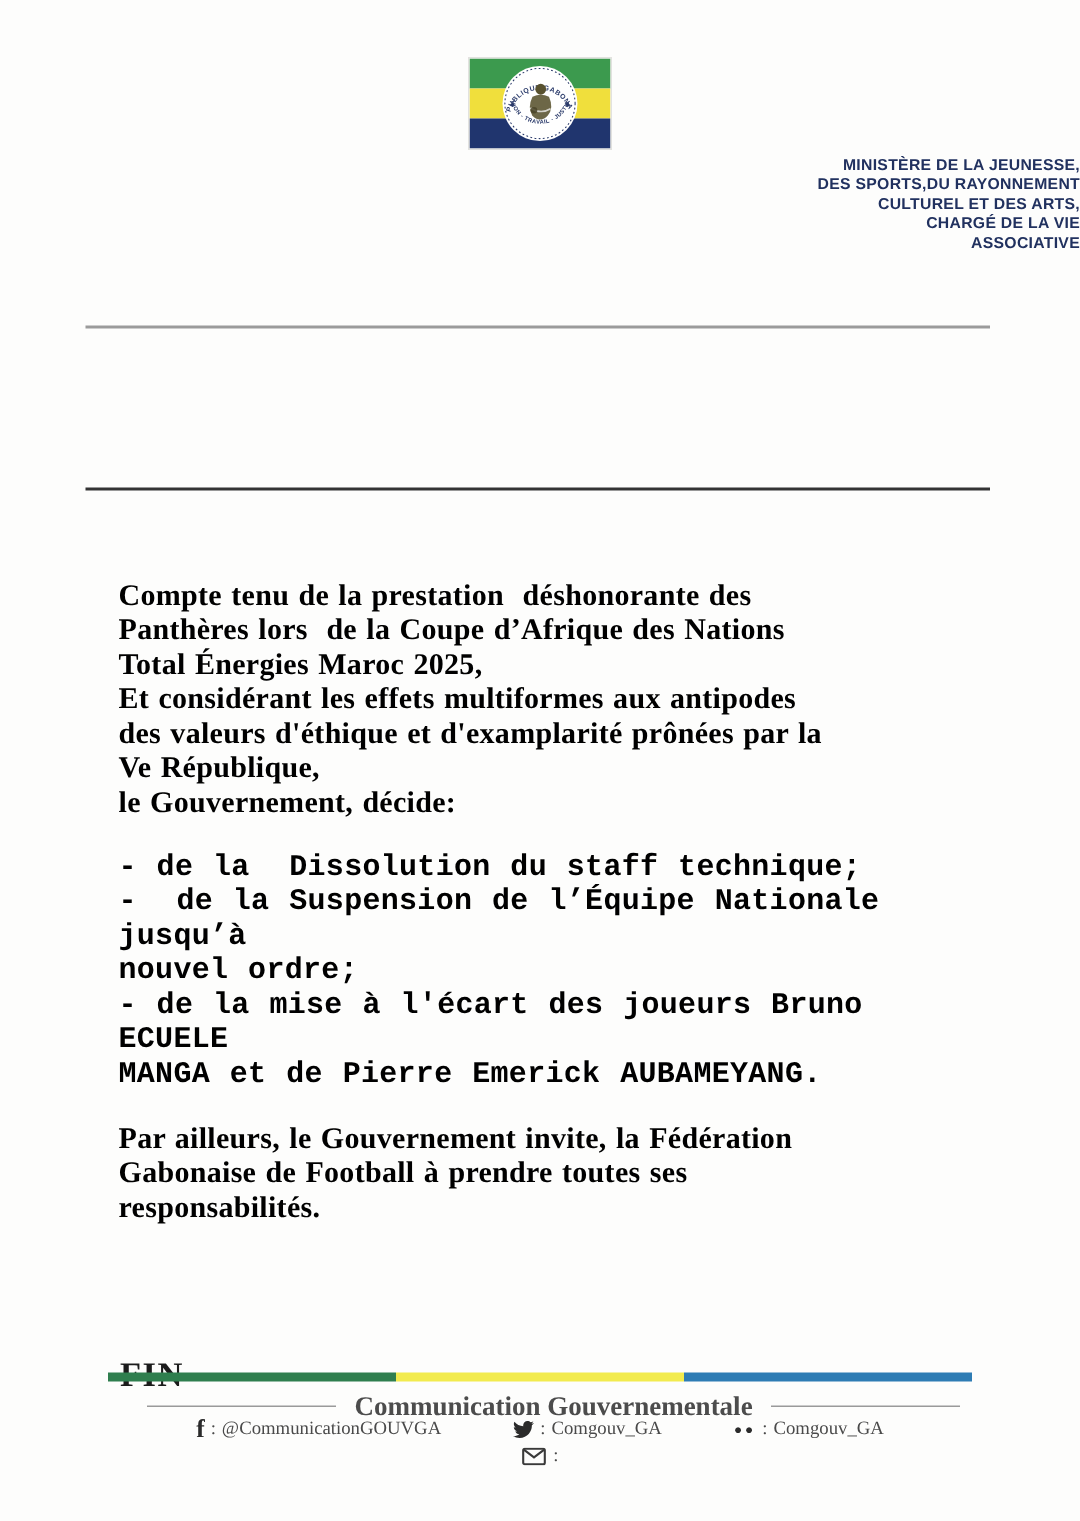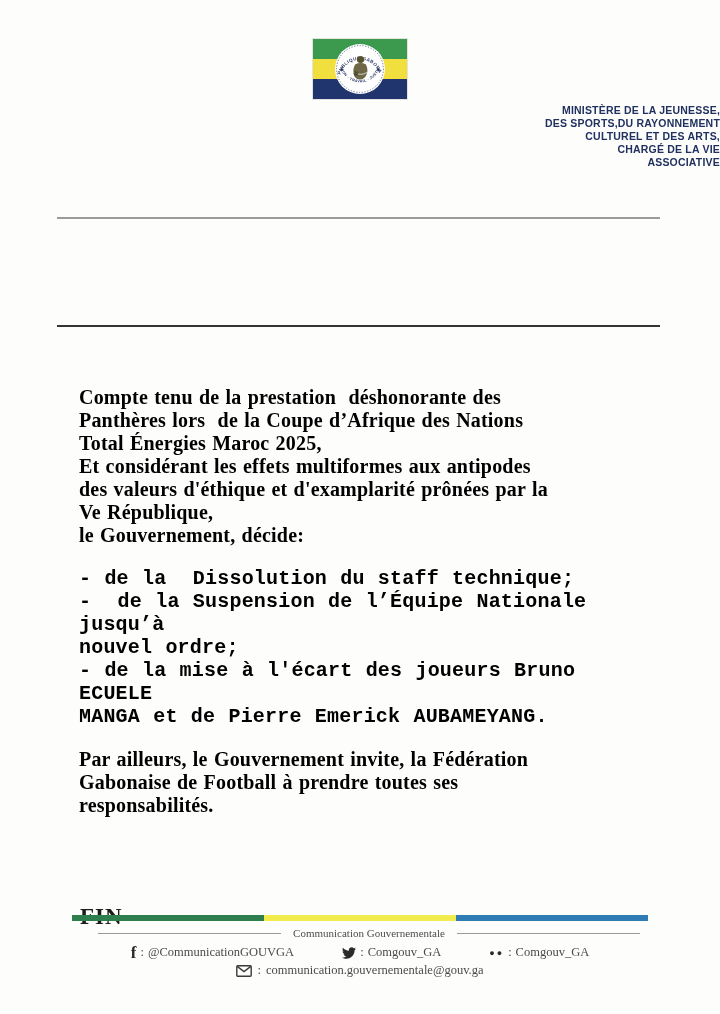--- a/index.html
+++ b/index.html
@@ -67,21 +67,21 @@
     display:flex;
   }
   .tricolor .seg { flex:1; height:100%; }
   .footer-label-row {
     position:absolute; top:927px; left:98px; right:80px;
     display:flex; align-items:center;
   }
   .footer-label-row .dash { flex:1; height:1px; background:#9a9a9a; }
   .footer-label {
     padding:0 12px;
-    font-size:11px; font-weight:normal; color:#4c4c4c;
+    font-size:18px; font-weight:bold; color:#4c4c4c;
     white-space:nowrap;
   }
   .social-row {
     position:absolute; top:944px; left:0; right:0;
     display:flex; justify-content:center; align-items:center; gap:48px;
     font-size:12.5px; color:#4a4a4a;
   }
   .social-item { display:flex; align-items:center; gap:4px; white-space:nowrap; }
   .fb-glyph {
     font-family:"Liberation Serif",serif;
@@ -188,16 +188,15 @@
       <span>Comgouv_GA</span>
     </div>
   </div>
 
   <div class="email-row">
     <svg class="icon-svg" width="16" height="12" viewBox="0 0 16 12" xmlns="http://www.w3.org/2000/svg">
       <rect x="0.8" y="0.8" width="14.4" height="10.4" rx="1" fill="none" stroke="#3a3a3a" stroke-width="1.4"></rect>
       <path d="M1.2 1.4 L8 6.6 L14.8 1.4" fill="none" stroke="#3a3a3a" stroke-width="1.4"></path>
     </svg>
     <span>:</span>
-    <span>communication.gouvernementale@gouv.ga</span>
   </div>
 
 </div>
 
 </body></html>

